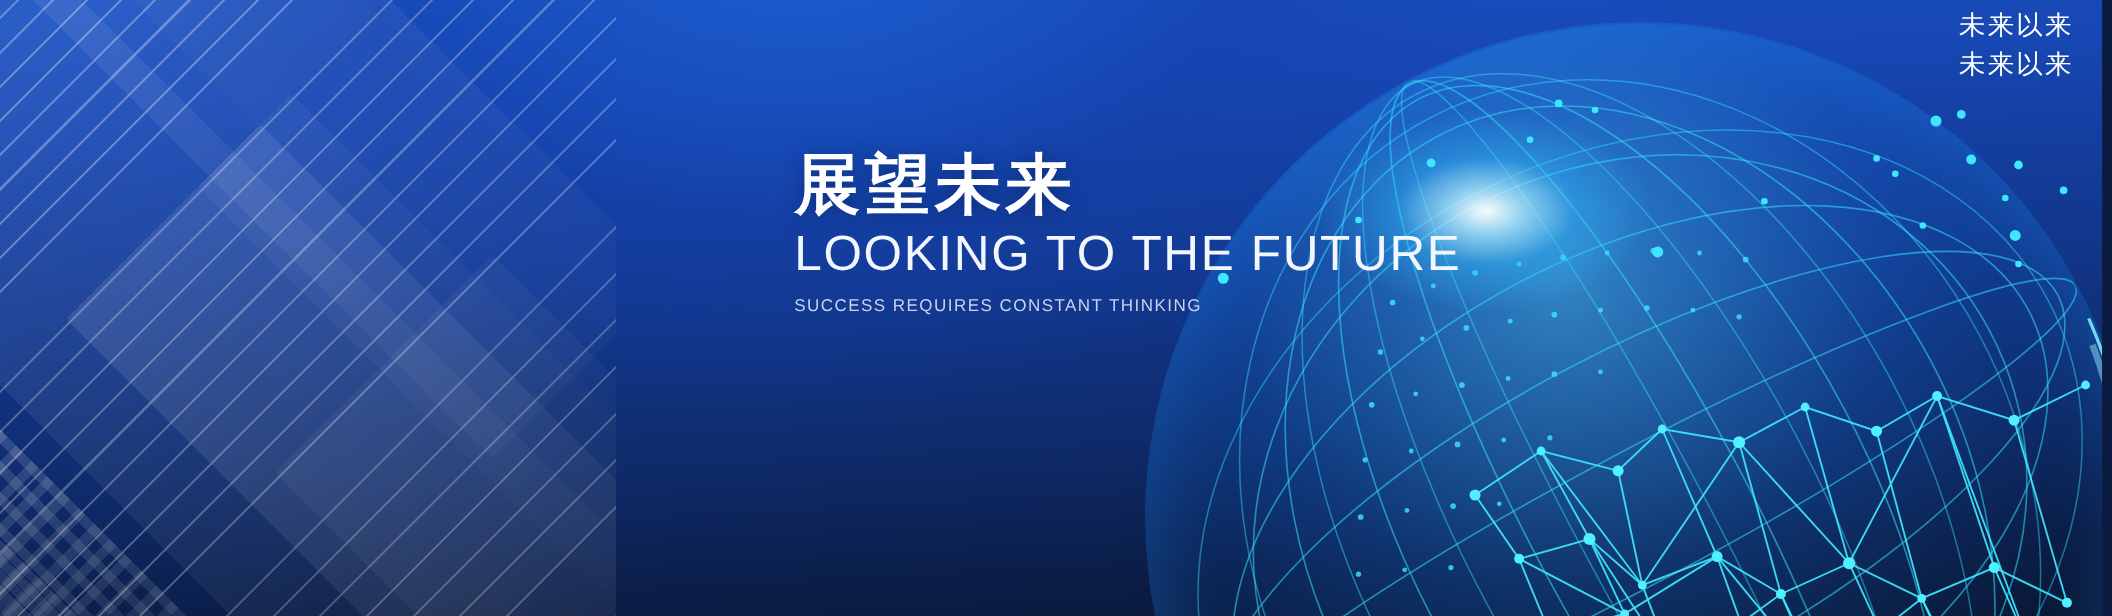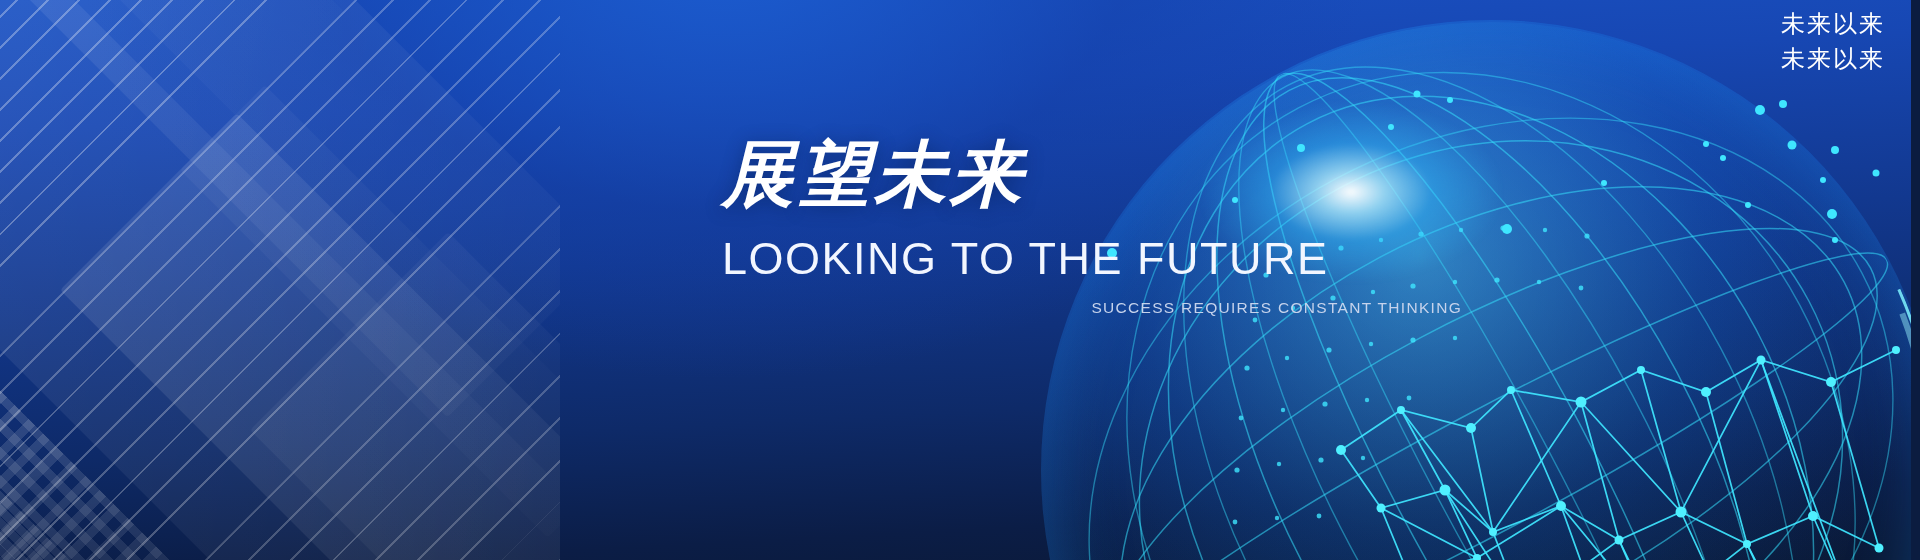--- a/index.html
+++ b/index.html
@@ -112,39 +112,38 @@
     position:absolute; left:0; top:0; width:900px; height:900px;
     border-radius:50%;
     box-shadow:inset 0 0 70px 6px rgba(30,140,245,0.38);
     background:radial-gradient(circle at 42% 26%, rgba(60,180,255,0.30) 0%, rgba(20,90,200,0.14) 34%, rgba(8,35,95,0) 62%);
   }
   .particles { position:absolute; left:0; top:0; width:1920px; height:560px; }
 
   
   .copy { position:absolute; left:722px; top:136px; width:740px; }
   .title-cn {
-    font-size:72px; font-weight:700; color:#ffffff;
+    font-size:60px; font-weight:700; color:#ffffff;
     letter-spacing:4px; line-height:1.08;
     text-shadow:0 2px 18px rgba(5,25,70,0.45);
-    font-style:italic;
   }
   .title-en {
-    margin-top:20px;
+    margin-top:4px;
     font-size:45px; font-weight:300; color:#f2f6ff;
     letter-spacing:1.5px; line-height:1.1;
   }
   .sub-cn {
     margin-top:18px;
     font-size:30px; font-weight:400; color:#ffffff;
     letter-spacing:1px; line-height:1.38;
   }
   .sub-en {
     margin-top:12px;
     font-size:15.5px; font-weight:400; color:#c6d3ec;
-    letter-spacing:1.3px; line-height:1.62;text-align:right;
+    letter-spacing:1.3px; line-height:1.62;
   }
   .corner {
     position:absolute; right:26px; top:7px;
     text-align:right;
     font-size:24px; font-weight:400; color:#ffffff;
     letter-spacing:2px; line-height:1.45;
   }
 </style>
 </head>
 <body>

